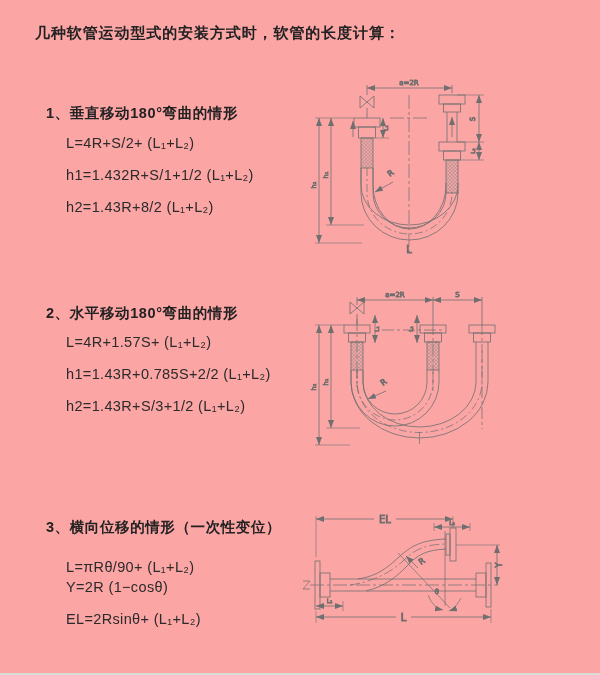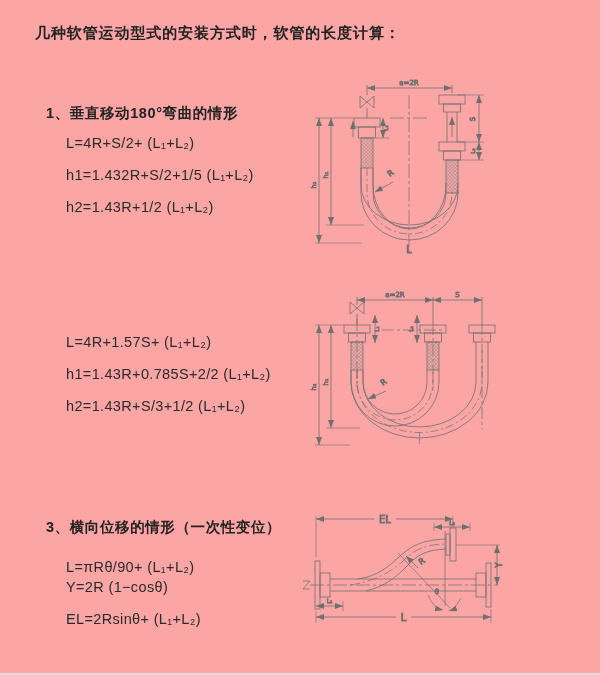--- a/index.html
+++ b/index.html
@@ -26,23 +26,24 @@
 </style>
 </head>
 <body>
 
 <div class="page">
 
   <div class="title">几种软管运动型式的安装方式时，软管的长度计算：</div>
 
   <div class="section-heading" style="left:46px;top:104px">1、垂直移动180°弯曲的情形</div>
   <div class="formula" style="left:66px;top:135px">L=4R+S/2+ (L₁+L₂)</div>
-  <div class="formula" style="left:66px;top:167px">h1=1.432R+S/2+1/5 (L₁+L₂)</div>
-  <div class="formula" style="left:66px;top:199px">h2=1.43R+1/2 (L₁+L₂)</div>
-
+  <div class="formula" style="left:66px;top:167px">h1=1.432R+S/1+1/2 (L₁+L₂)</div>
+  <div class="formula" style="left:66px;top:199px">h2=1.43R+8/2 (L₁+L₂)</div>
+
+  <div class="section-heading" style="left:46px;top:304px">2、水平移动180°弯曲的情形</div>
   <div class="formula" style="left:66px;top:334px">L=4R+1.57S+ (L₁+L₂)</div>
   <div class="formula" style="left:66px;top:366px">h1=1.43R+0.785S+2/2 (L₁+L₂)</div>
   <div class="formula" style="left:66px;top:398px">h2=1.43R+S/3+1/2 (L₁+L₂)</div>
 
   <div class="section-heading" style="left:46px;top:518px">3、横向位移的情形（一次性变位）</div>
   <div class="formula" style="left:66px;top:559px">L=πRθ/90+ (L₁+L₂)</div>
   <div class="formula" style="left:66px;top:579px">Y=2R (1−cosθ)</div>
   <div class="formula" style="left:66px;top:611px">EL=2Rsinθ+ (L₁+L₂)</div>
 
   <svg style="left:310px;top:75px" width="290" height="185" viewBox="0 0 290 185" stroke="#6f6f6f" stroke-width="0.8" fill="none">

